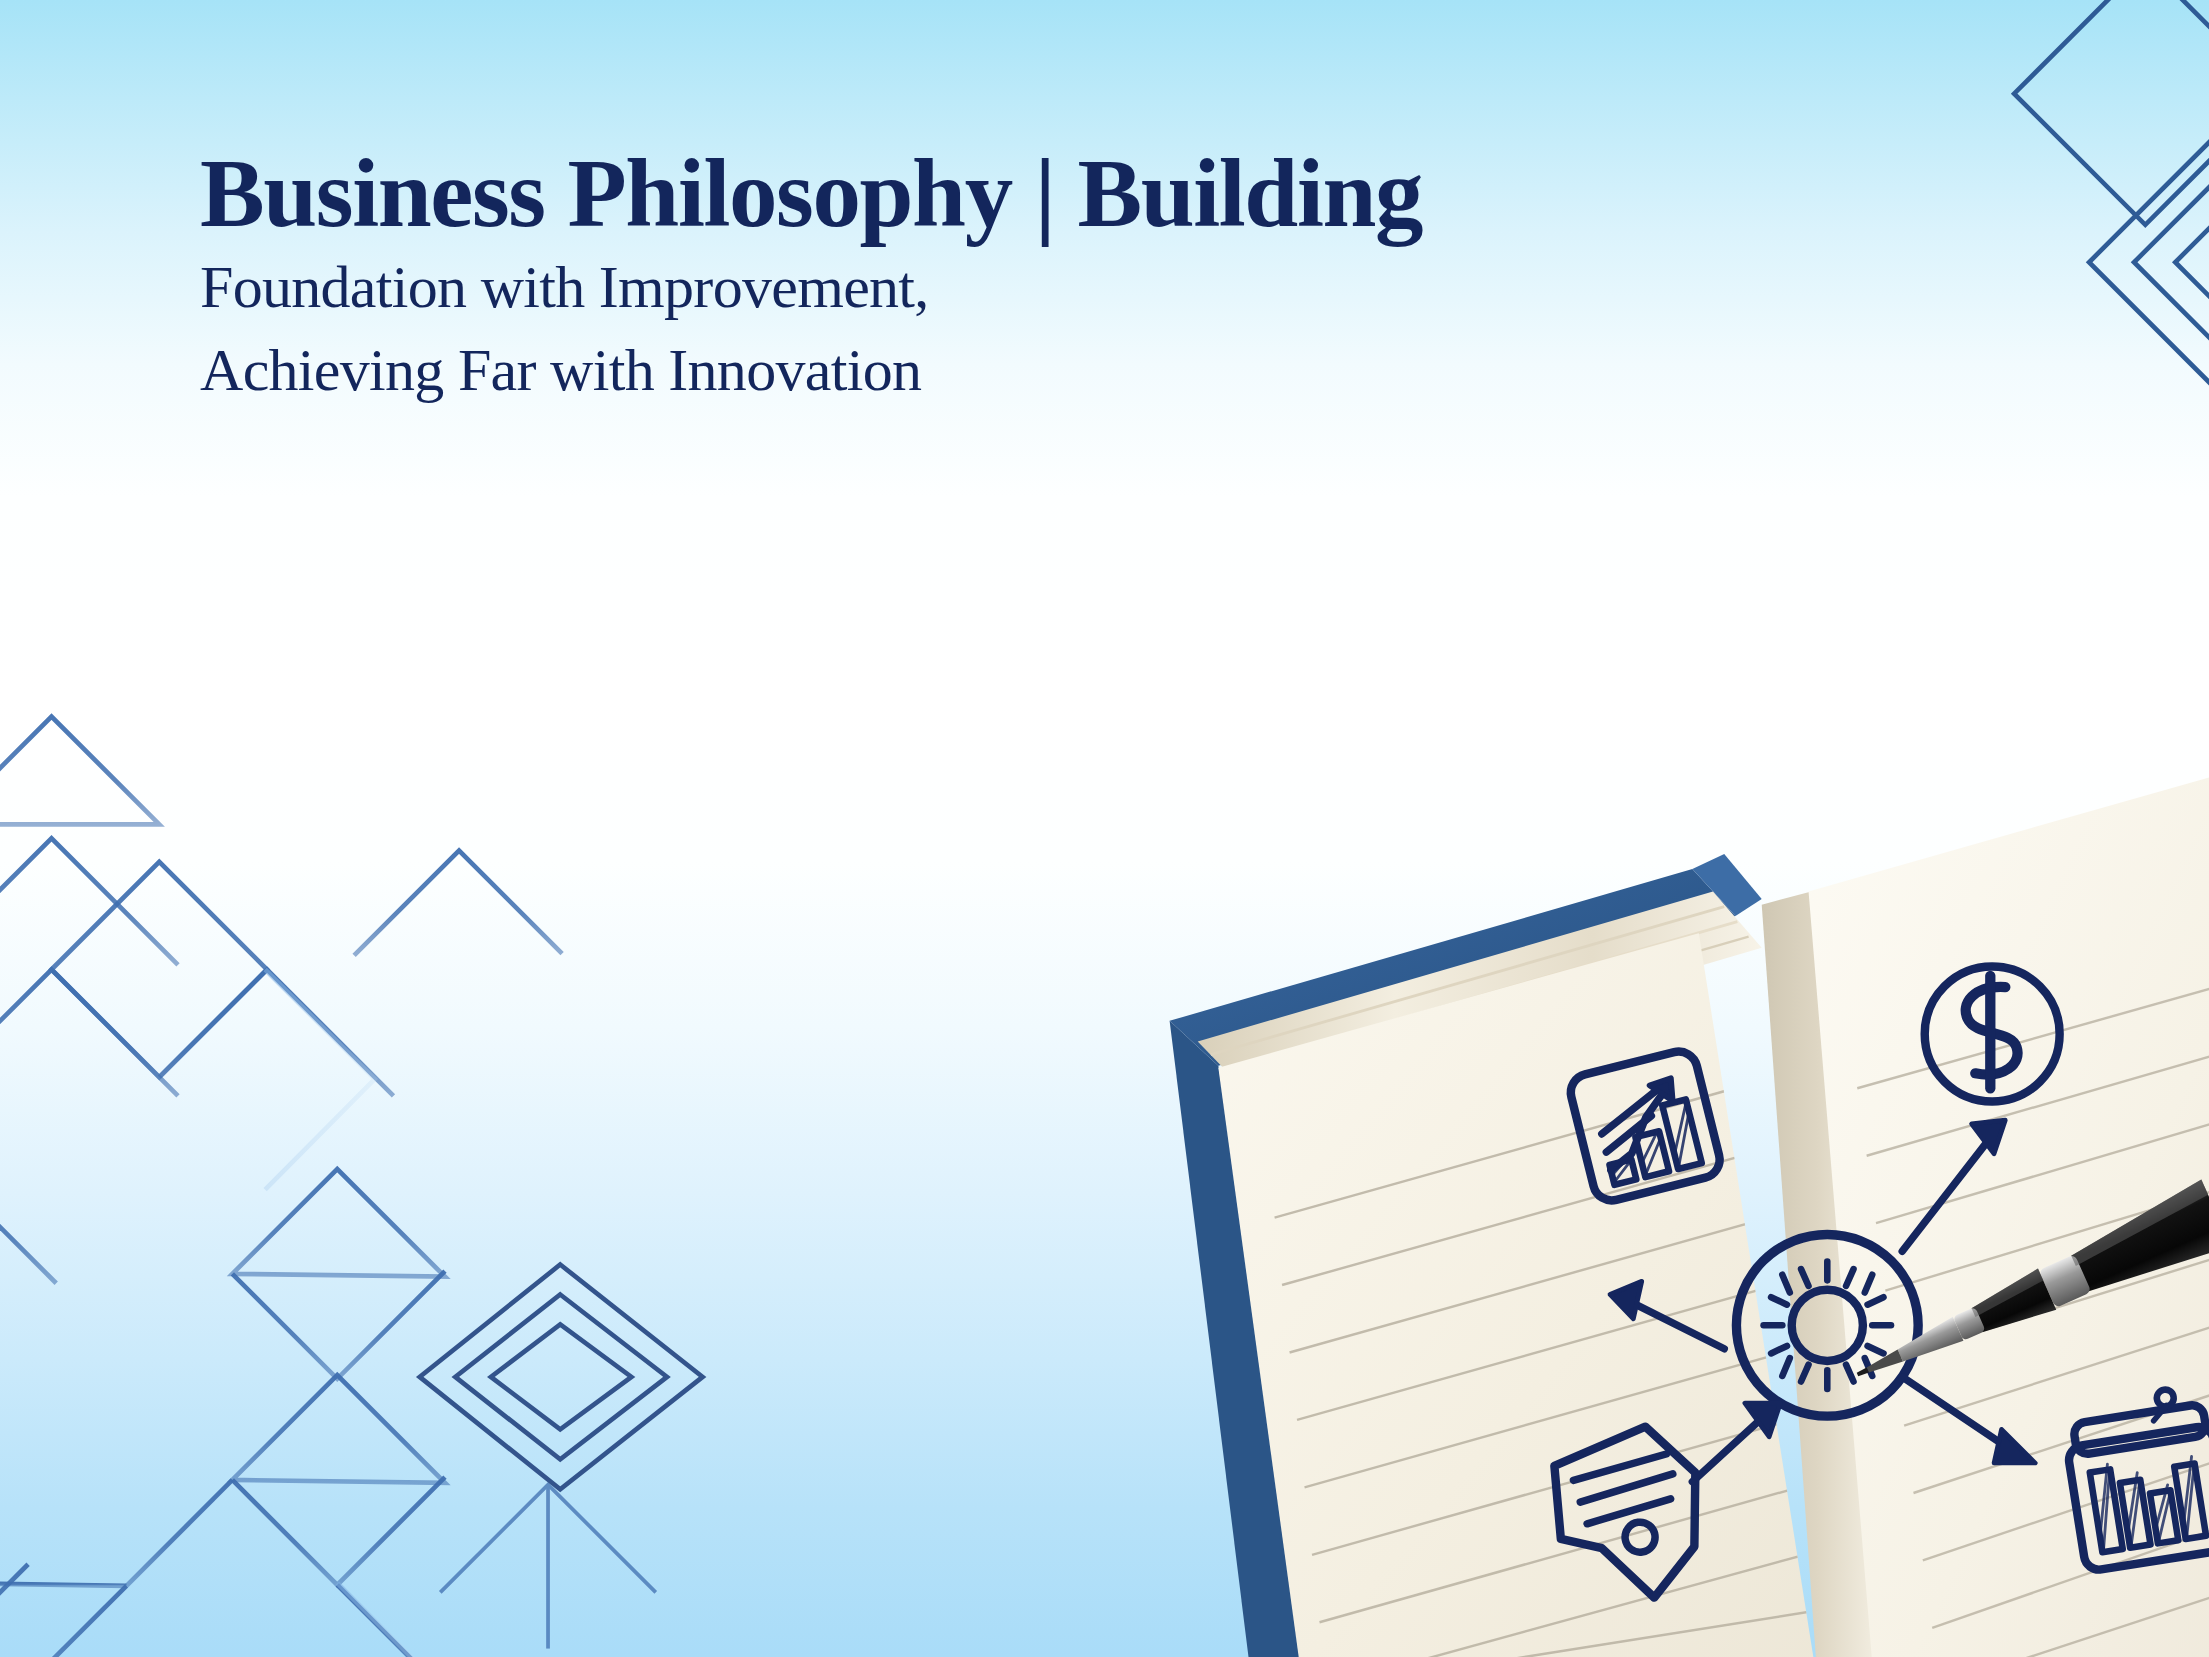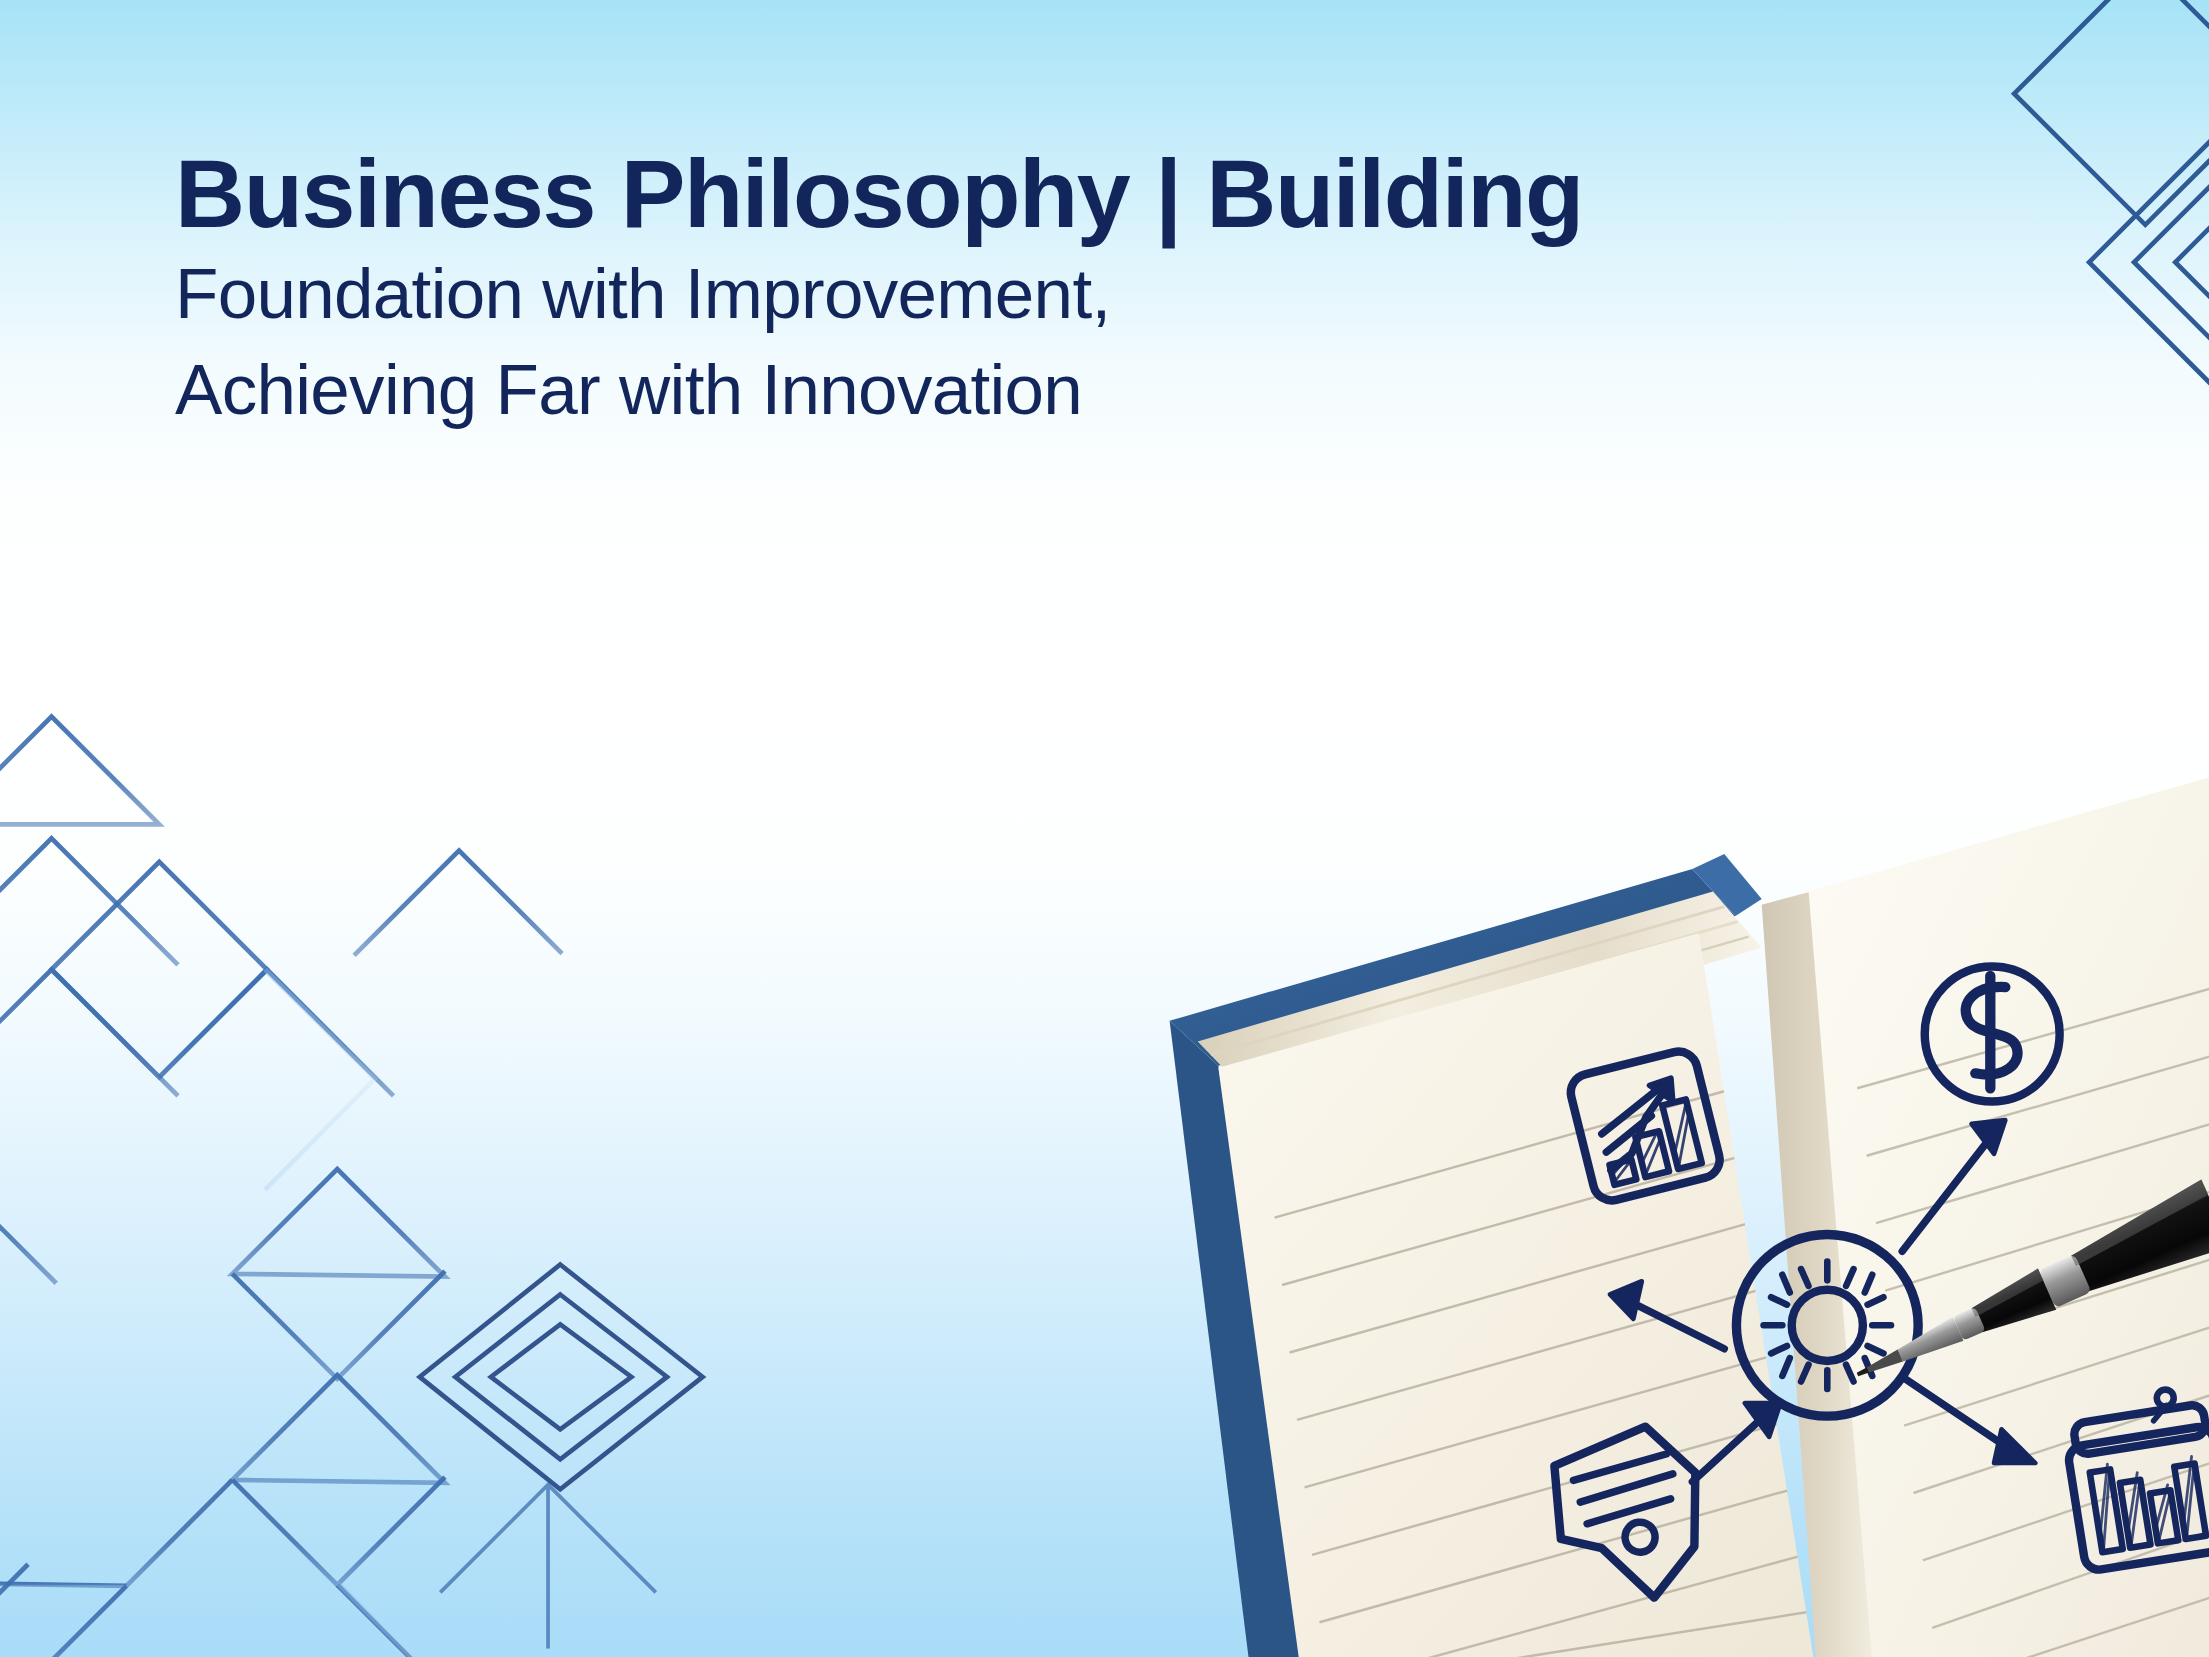--- a/index.html
+++ b/index.html
@@ -34,36 +34,37 @@
   
   .geo{
     position:absolute; inset:0;
     pointer-events:none;
   }
   .geo svg{ display:block; width:100%; height:100%; }
 
   
   .headline{
     position:absolute;
-    left:175px; top:141px;
+    left:200px; top:141px;
     width:1705px;
+    font-family:Liberation Serif, serif;
   }
   .h-line{
     color:#13265c;
     letter-spacing:-0.5px;
     white-space:nowrap;
   }
   .h-line.l1{
     font-size:97px;
     font-weight:700;
     line-height:1.09;
     letter-spacing:-1.4px;
   }
   .h-line.l2, .h-line.l3{
-    font-size:71px;
+    font-size:60px;
     font-weight:400;
     line-height:1.18;
     letter-spacing:-0.7px;
   }
   .h-line.l2{ margin-top:5.6px; }
   .h-line.l3{ margin-top:12px; }
 
   
   .book-wrap{
     position:absolute;

